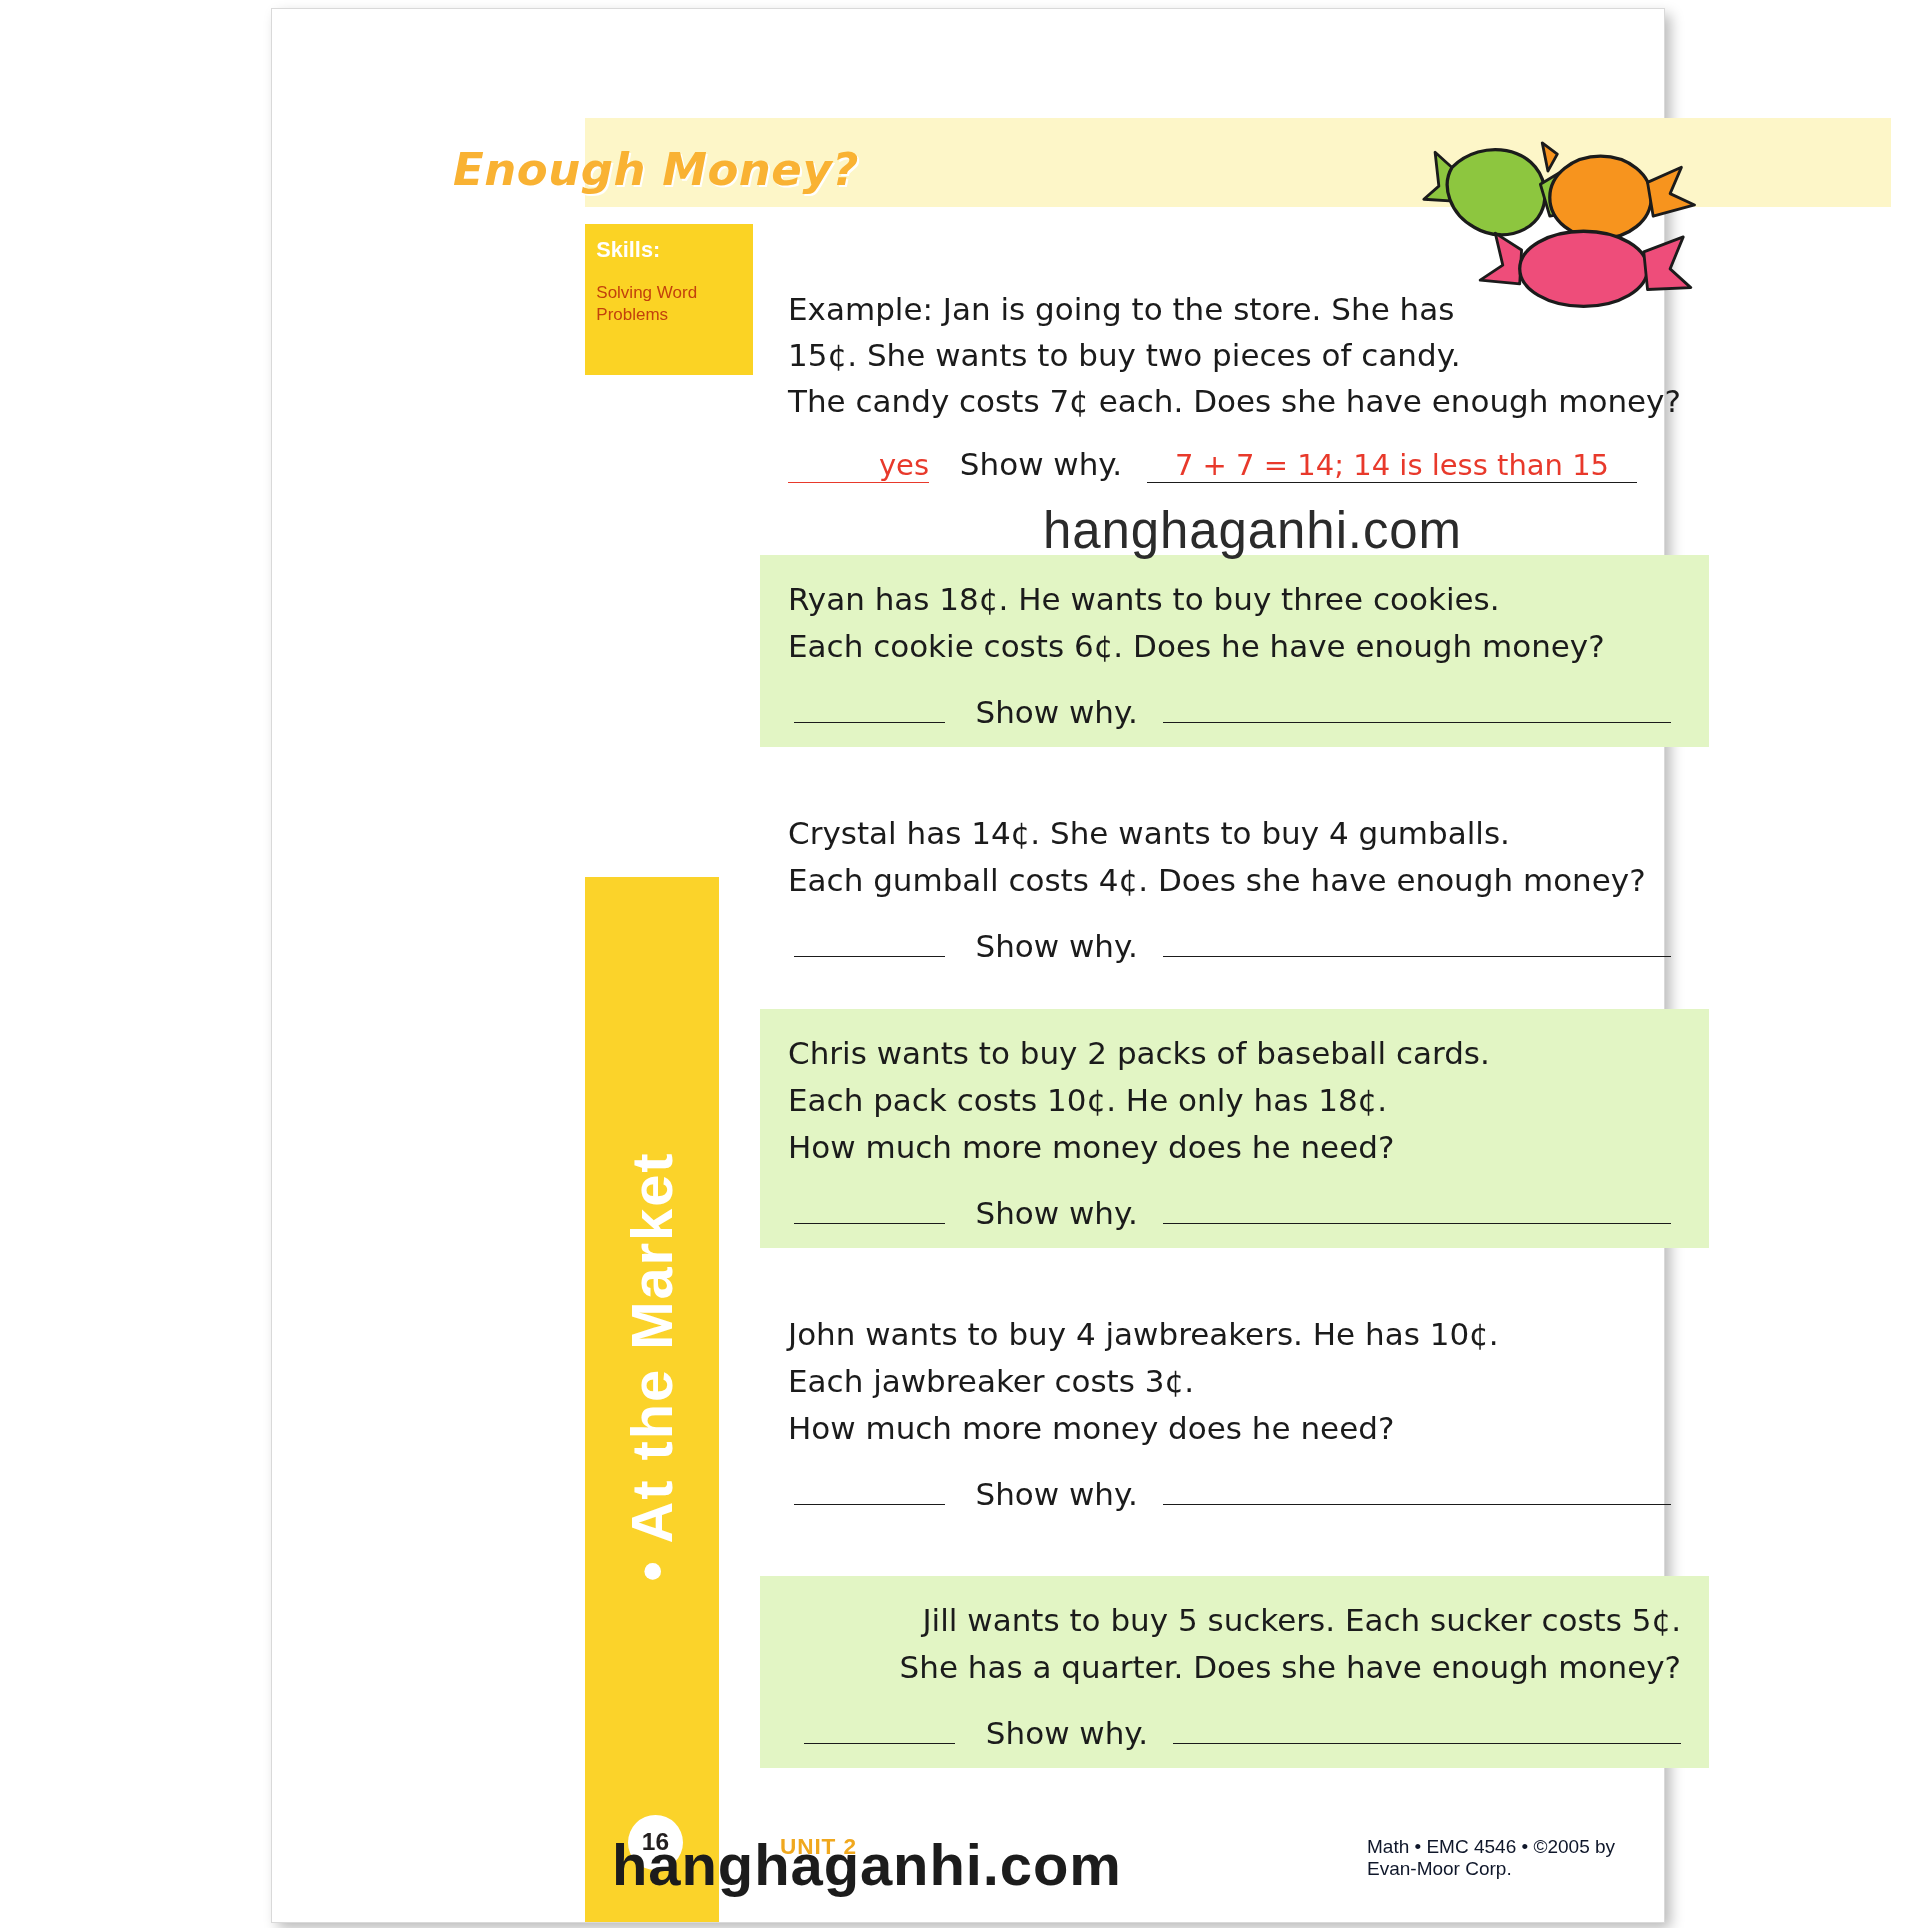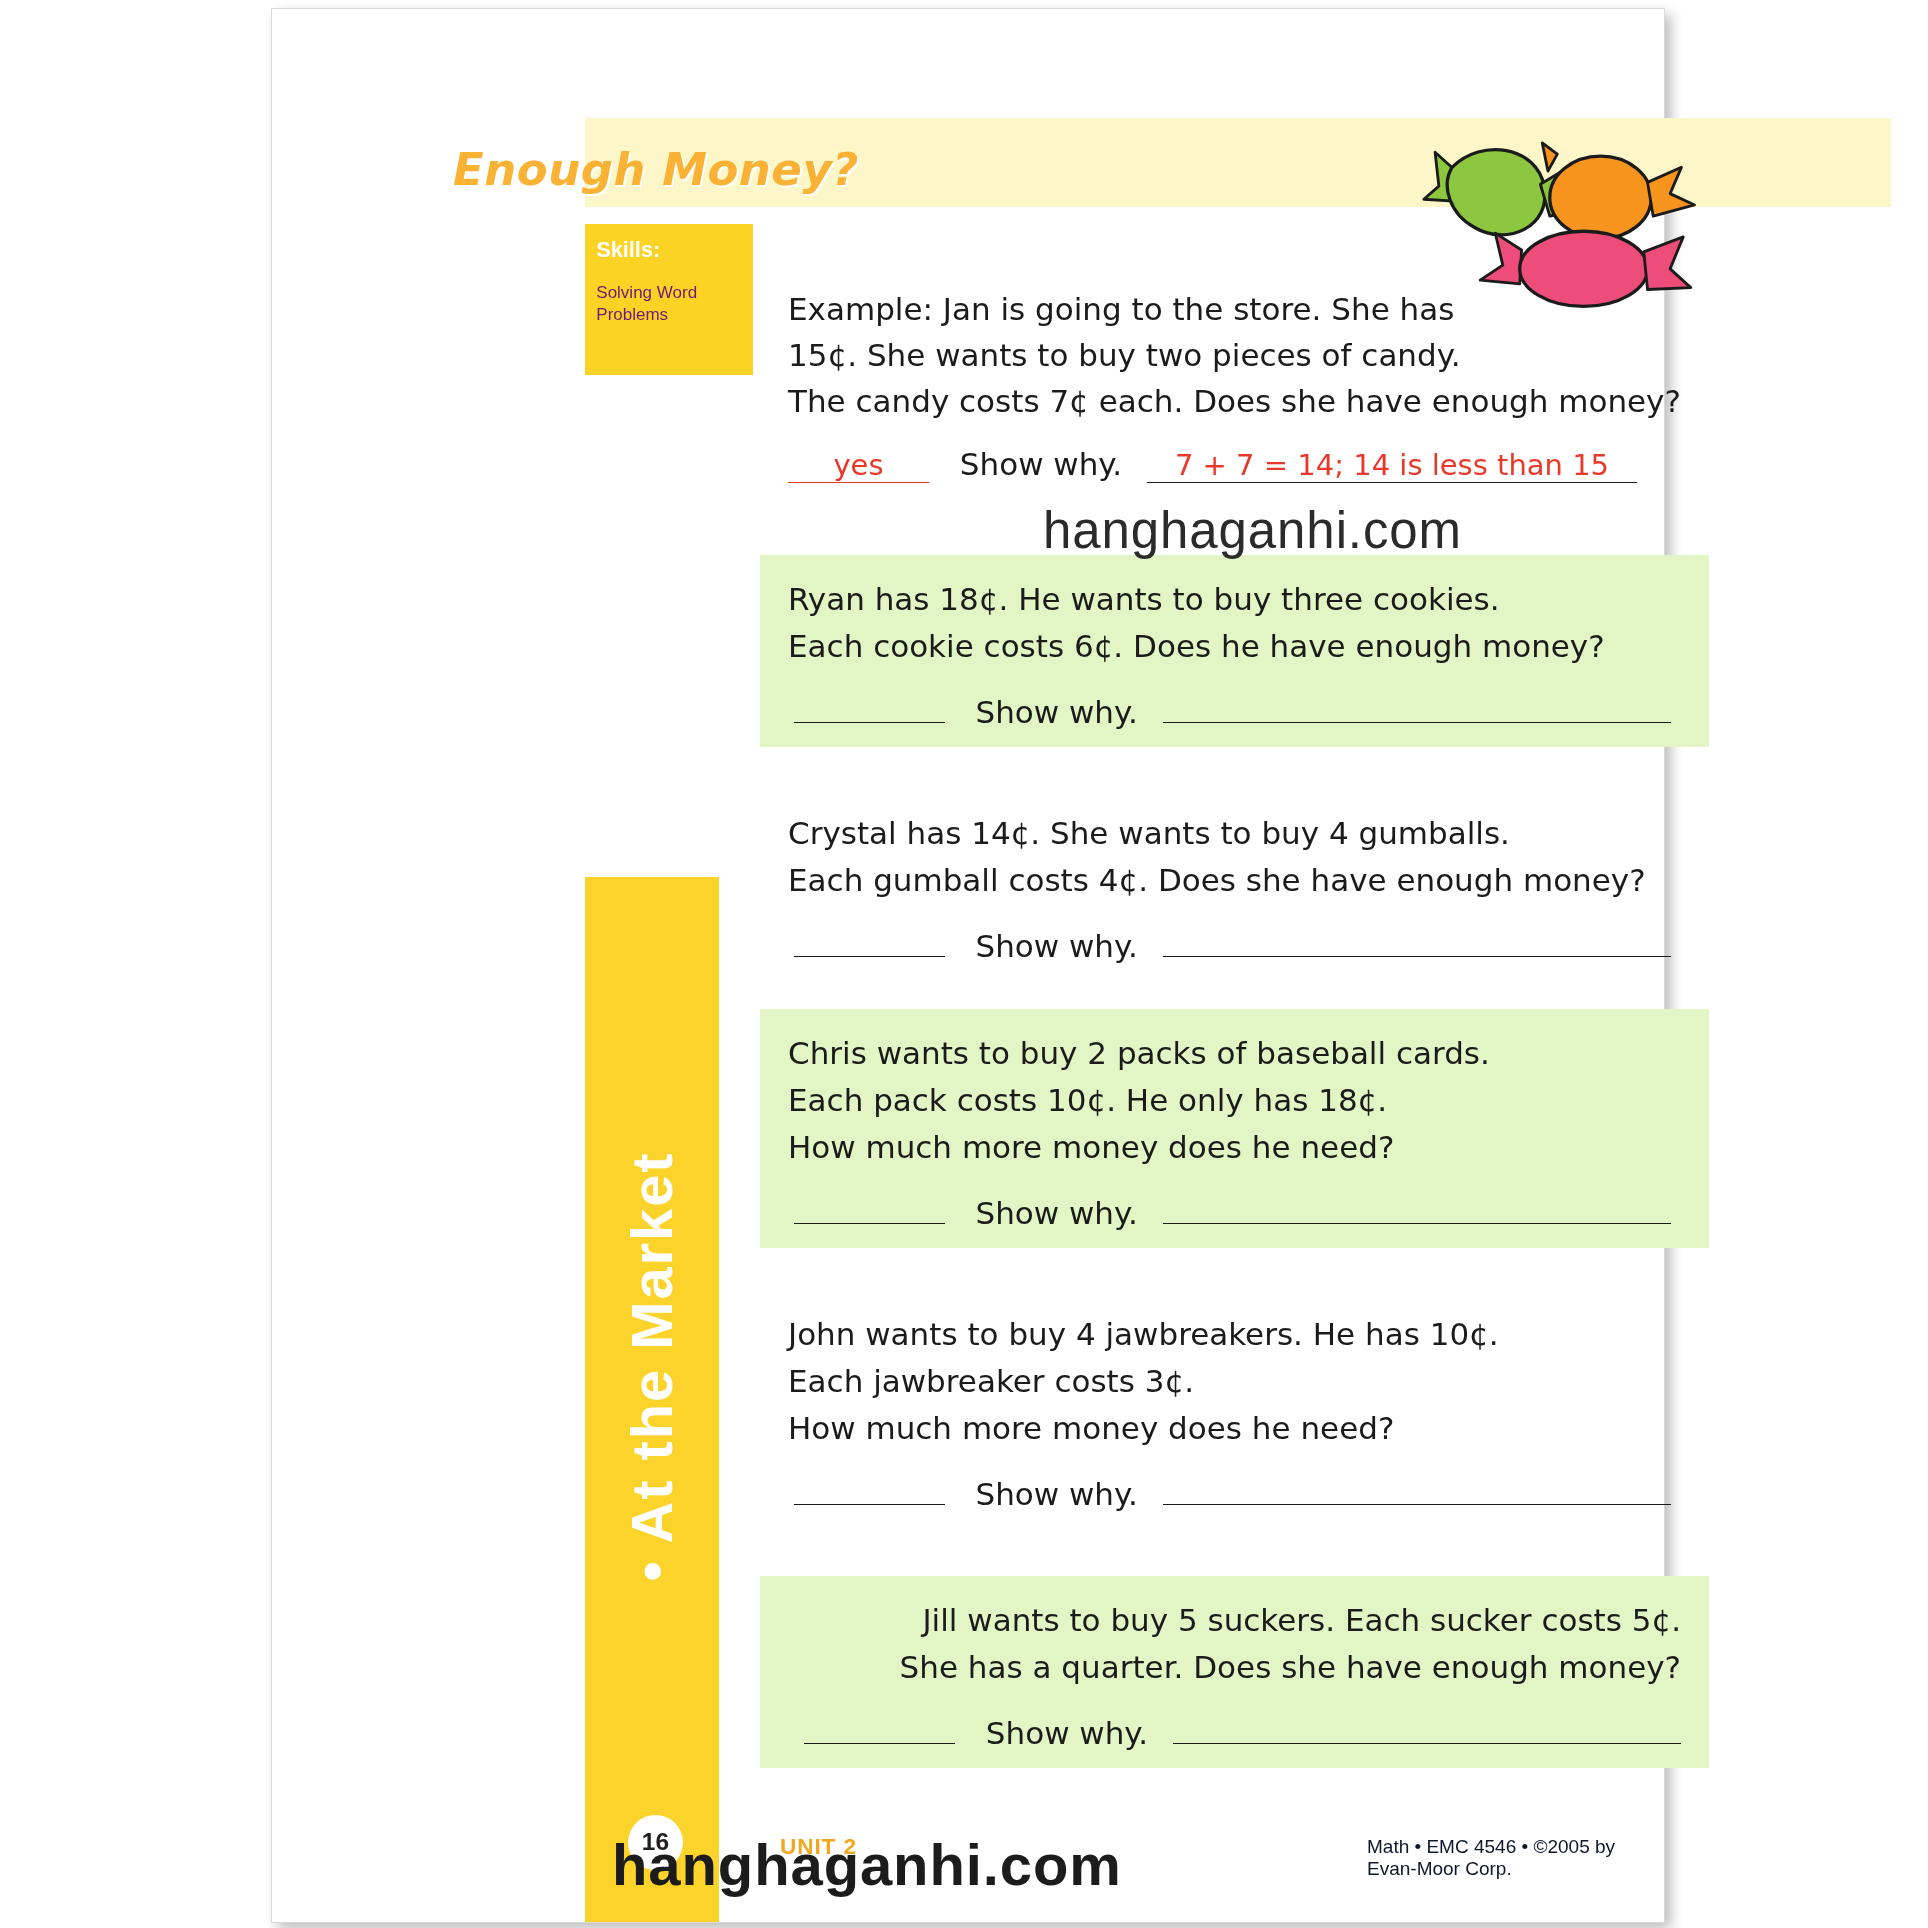--- a/index.html
+++ b/index.html
@@ -50,21 +50,21 @@
     color: #ffffff;
   }
   .skills-text {
     position: absolute;
     left: 11.3px;
     top: 58px;
     width: 141px;
     font-family: "Liberation Sans", sans-serif;
     font-size: 17px;
     line-height: 22.6px;
-    color: #701a75;
+    color: #c2410c;
   }
 
   .side-bar {
     position: absolute;
     left: 313px;
     top: 868px;
     width: 134px;
     height: 1045px;
     background: #fbd32a;
   }
@@ -170,21 +170,21 @@
   }
   .handwritten {
     color: #e8392b;
     font-family: "DejaVu Sans", sans-serif;
     font-size: 29px;
   }
   .example-blank-short {
     display: inline-block;
     width: 141px;
     border-bottom: 1.9px solid #e8392b;
-    text-align: center;
+    text-align: right;
     margin-right: 21px;
   }
   .example-blank-long {
     display: inline-block;
     width: 490px;
     border-bottom: 1.9px solid #1b1b1b;
     margin-left: 15px;
     text-align: center;
   }
 

